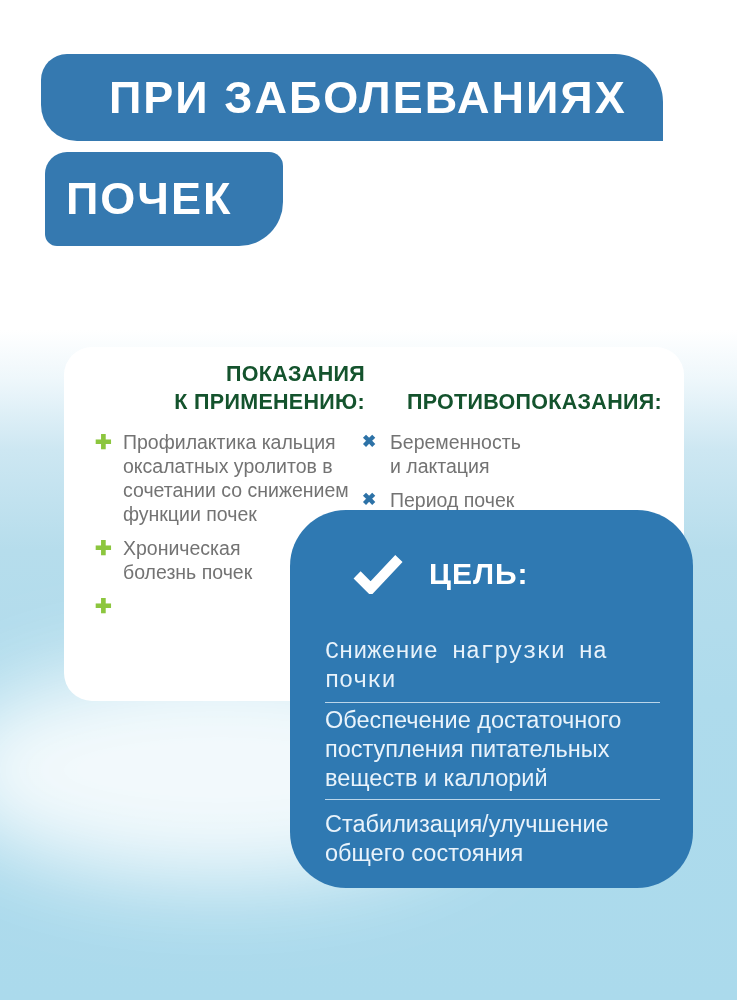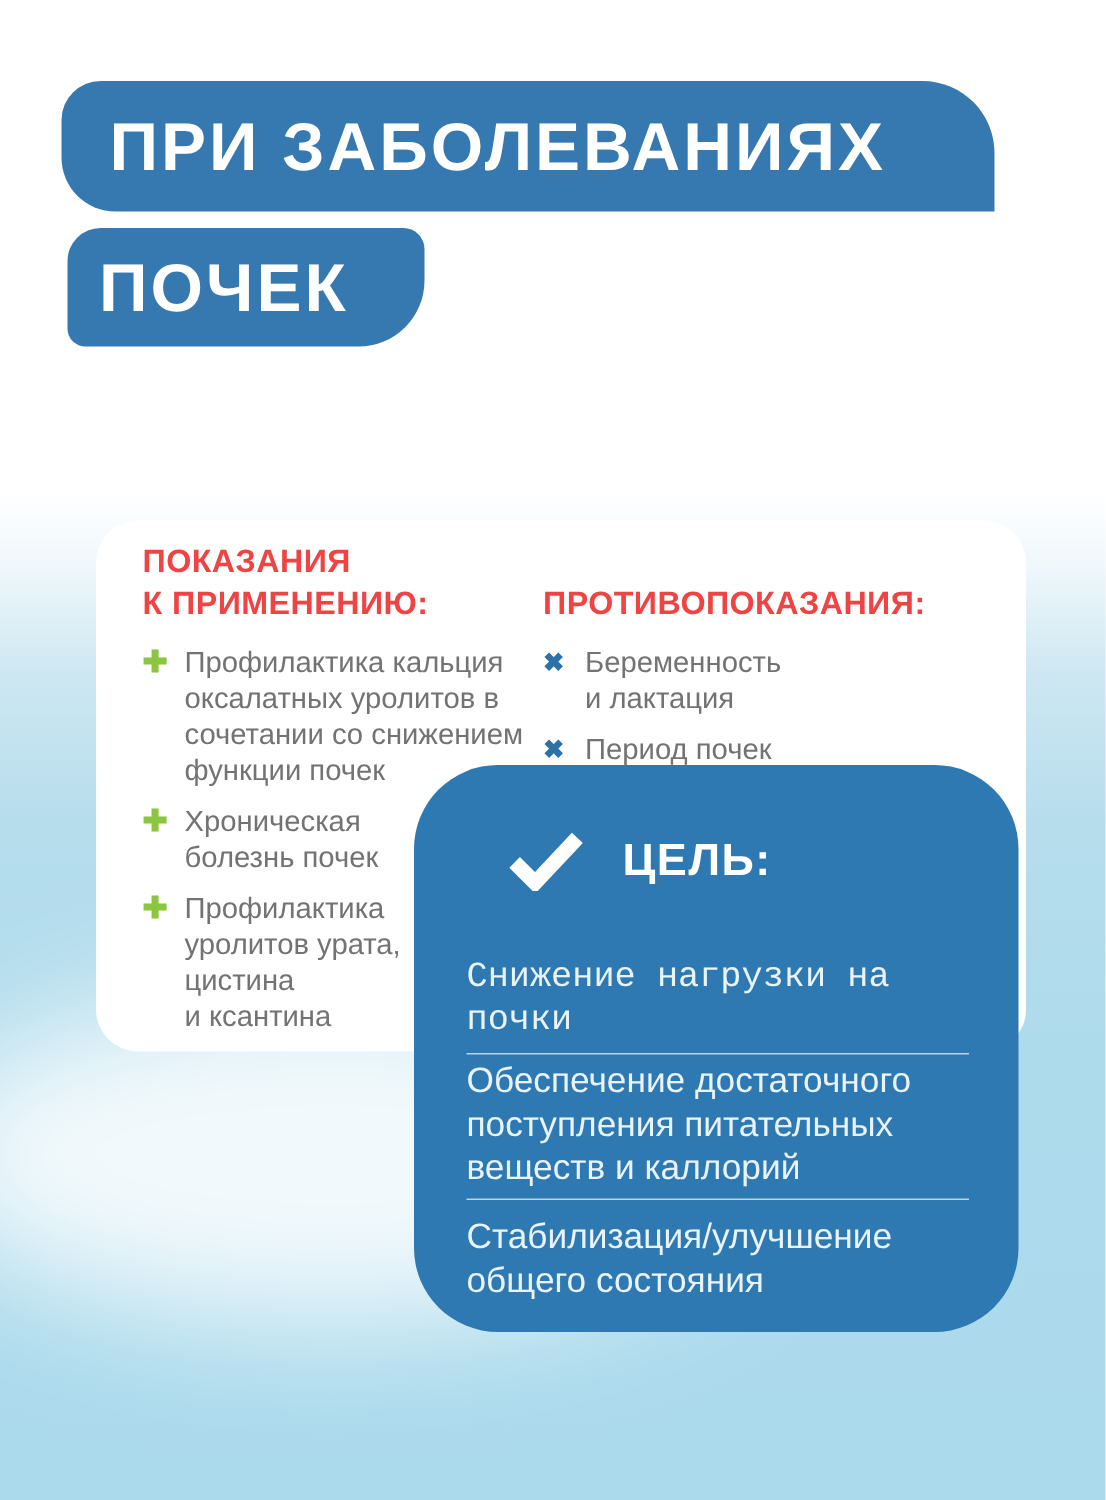--- a/index.html
+++ b/index.html
@@ -27,42 +27,43 @@
     background: #3579b0;
     color: #ffffff;
     display: flex; align-items: center;
     font-weight: bold;
     font-size: 45px;
     letter-spacing: 2px;
   }
   .banner-1 {
     left: 41px; top: 54px; width: 622px; height: 87px;
     border-radius: 26px 48px 0 36px;
-    padding-left: 32px;
+    padding-left: 68px;
   }
   .banner-2 {
-    left: 45px; top: 152px; width: 238px; height: 79px;
+    left: 45px; top: 152px; width: 238px; height: 94px;
     border-radius: 22px 14px 44px 12px;
     padding-left: 21px;
   }
 
   
   .card {
     position: absolute;
     left: 64px; top: 347px; width: 620px; height: 354px;
     background: #ffffff;
     border-radius: 28px;
   }
   .col-title {
-    color: #ef4444;
+    color: #14532d;
     font-weight: bold;
     font-size: 21.5px;
     line-height: 28px;
     letter-spacing: 0.3px;
     white-space: pre-line;
+    text-align: right;
   }
   .col-left  { position: absolute; left: 31px;  top: 13px; width: 270px; }
   .col-right { position: absolute; left: 298px; top: 13px; width: 300px; }
   .col-right .col-title { margin-top: 28px; }
 
   .item-list { margin-top: 14px; }
   .item {
     display: flex; align-items: flex-start;
     margin-bottom: 10px;
   }
@@ -76,21 +77,21 @@
     width: 28px; flex: 0 0 28px;
     font-size: 20px; line-height: 24px;
     font-weight: bold;
   }
   .bullet.plus  { color: #8cc63e; }
   .bullet.cross { color: #2d72a7; font-size: 17px; }
 
   
   .goal {
     position: absolute;
-    left: 276px; top: 510px; width: 403px; height: 378px;
+    left: 290px; top: 510px; width: 403px; height: 378px;
     background: #2f79b2;
     border-radius: 56px;
     color: #e9f3fb;
     padding: 0 33px 0 35px;
   }
   .goal-header {
     margin: 44px 0 0 28px;
     display: flex; align-items: center; gap: 26px;
   }
   .goal-title {
@@ -135,24 +136,20 @@
 сочетании со снижением
 функции почек</span>
       </div>
       <div class="item">
         <span class="bullet plus">✚</span>
         <span class="item-text">Хроническая
 болезнь почек</span>
       </div>
       <div class="item">
         <span class="bullet plus">✚</span>
-        <span class="item-text">Профилактика
-уролитов урата,
-цистина
-и ксантина</span>
       </div>
     </div>
   </div>
 
   <div class="col-right">
     <div class="col-title">ПРОТИВОПОКАЗАНИЯ:</div>
     <div class="item-list">
       <div class="item">
         <span class="bullet cross">✖</span>
         <span class="item-text">Беременность

